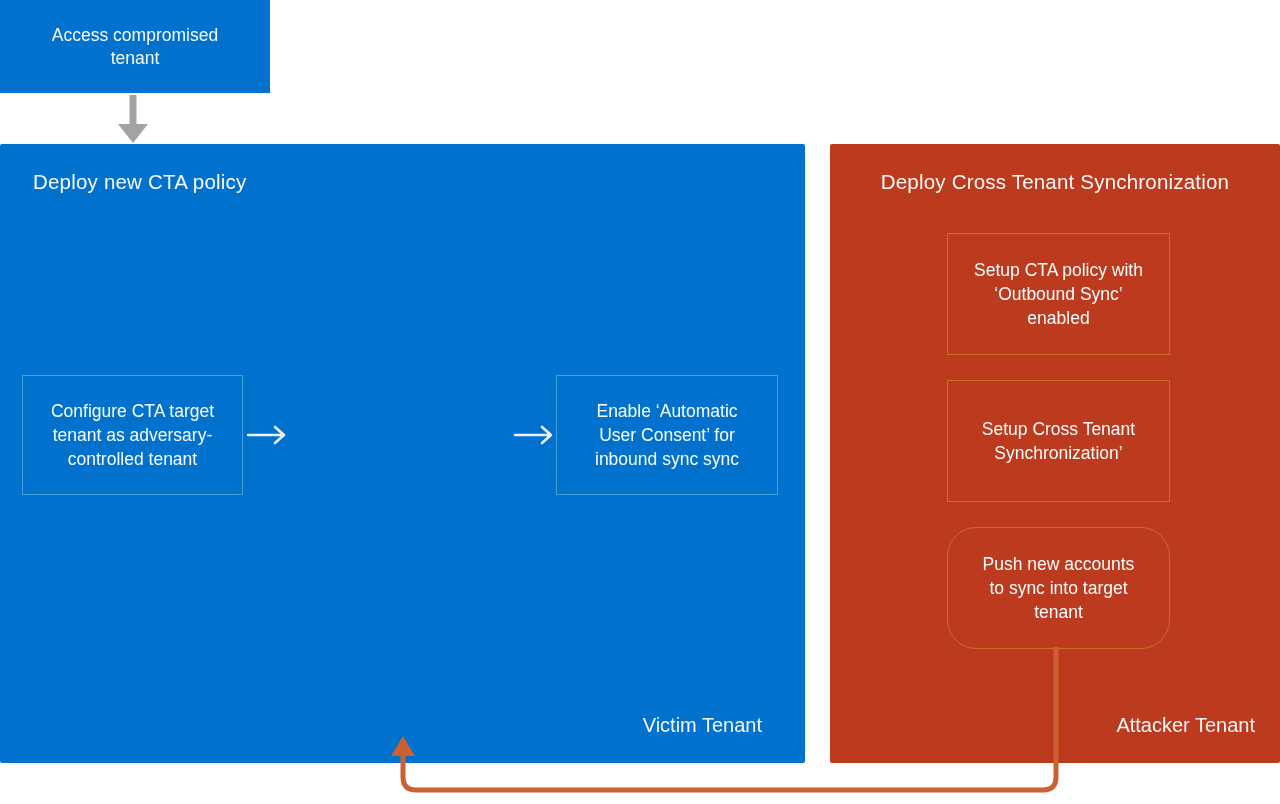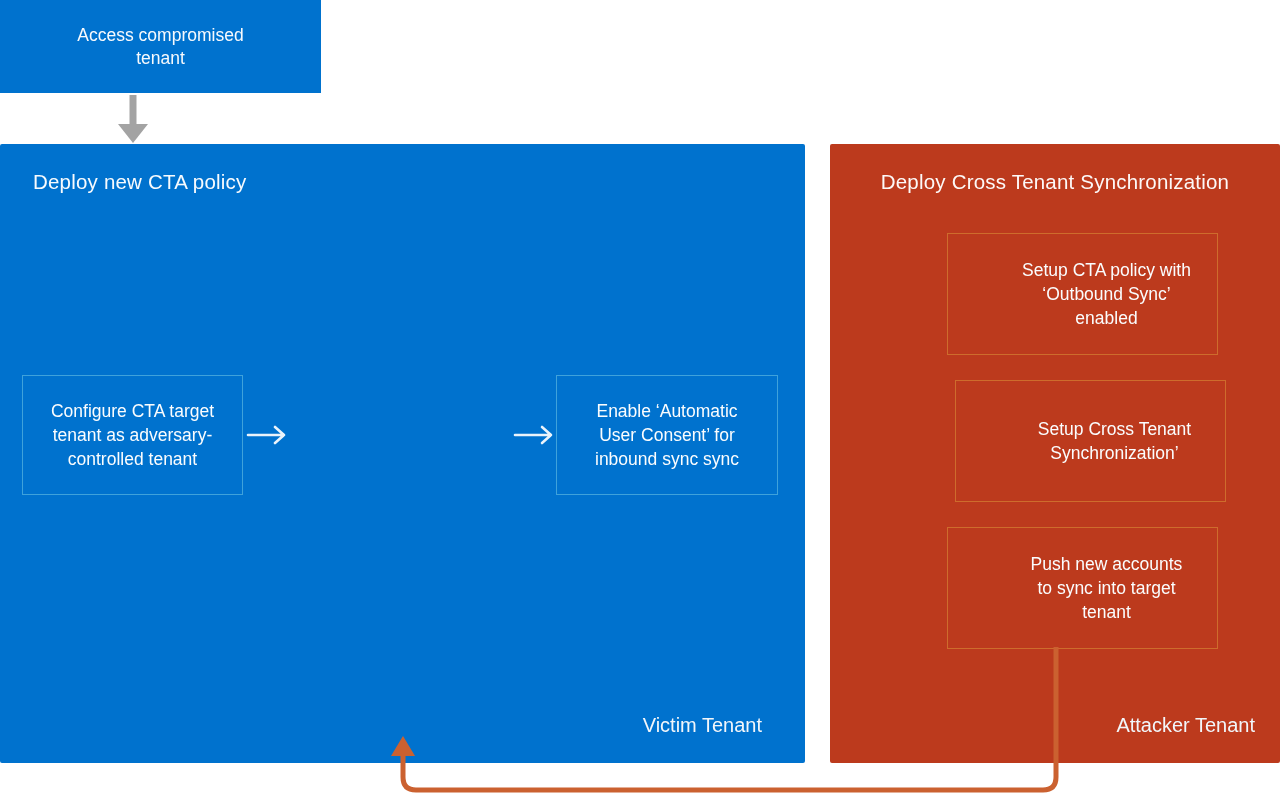--- a/index.html
+++ b/index.html
@@ -7,21 +7,21 @@
     width: 1280px; height: 804px;
     position: relative;
     background: #ffffff;
     font-family: "Liberation Sans", "DejaVu Sans", sans-serif;
     overflow: hidden;
   }
   .abs { position: absolute; }
 
   
   .access-box {
-    left: 0; top: 0; width: 321px; height: 93px;
+    left: 0; top: 0; width: 270px; height: 93px;
     background: var(--blue, #0072CE);
     color: #f7fafd;
     display: flex; align-items: center; justify-content: center;
     text-align: center;
     font-size: 17.5px; line-height: 1.28;
   }
   .access-box span { display: inline-block; max-width: 185px; }
 
   
   .panel {
@@ -49,32 +49,32 @@
 
   
   .step {
     position: absolute;
     display: flex; align-items: center; justify-content: center;
     text-align: center;
     color: #fbfdfe;
     font-size: 17.5px; line-height: 1.38;
   }
   .panel-victim .step { border: 1.5px solid var(--step-border-blue, #3FA2DB); }
-  .panel-attacker .step { border: 1px solid var(--step-border-orange, #CE6C2C); padding-left: 48px; }
+  .panel-attacker .step { border: 1px solid var(--step-border-orange, #CE6C2C); }
 
   .step-v1 { left: 22px;  top: 231px; width: 219px; height: 118px; }
   .step-v2 { left: 290px; top: 231px; width: 218px; height: 118px; }
   .step-v3 { left: 556px; top: 231px; width: 220px; height: 118px; }
   .step-v1 span { max-width: 172px; }
   .step-v2 span { max-width: 152px; }
   .step-v3 span { max-width: 166px; }
 
   .step-a1 { left: 117px; top: 89px;  width: 221px; height: 120px; }
-  .step-a2 { left: 117px; top: 236px; width: 221px; height: 120px; margin-left: 8px; }
-  .step-a3 { left: 117px; top: 383px; width: 221px; height: 120px; }
+  .step-a2 { left: 117px; top: 236px; width: 221px; height: 120px; }
+  .step-a3 { left: 117px; top: 383px; width: 221px; height: 120px; border-radius: 29px; }
   .step-a1 span { max-width: 178px; }
   .step-a2 span { max-width: 172px; }
   .step-a3 span { max-width: 168px; }
 
   svg { display: block; }
   .gray-arrow-shaft { stroke: var(--arrow-gray, #A3A3A3); stroke-width: 7; }
   .gray-arrow-head  { fill: var(--arrow-gray, #A3A3A3); }
   .white-arrow { stroke: var(--arrow-white, #EAF3FB); stroke-width: 2.6; fill: none;
                  stroke-linecap: round; stroke-linejoin: round; }
   .loop-path { stroke: var(--arrow-orange, #CB6130); stroke-width: 5; fill: none;

